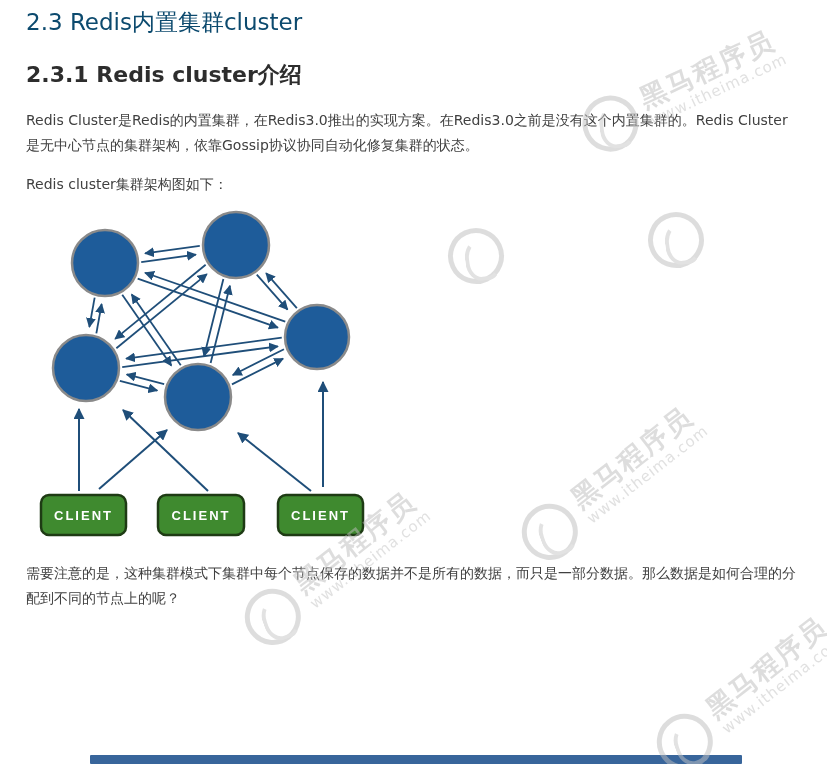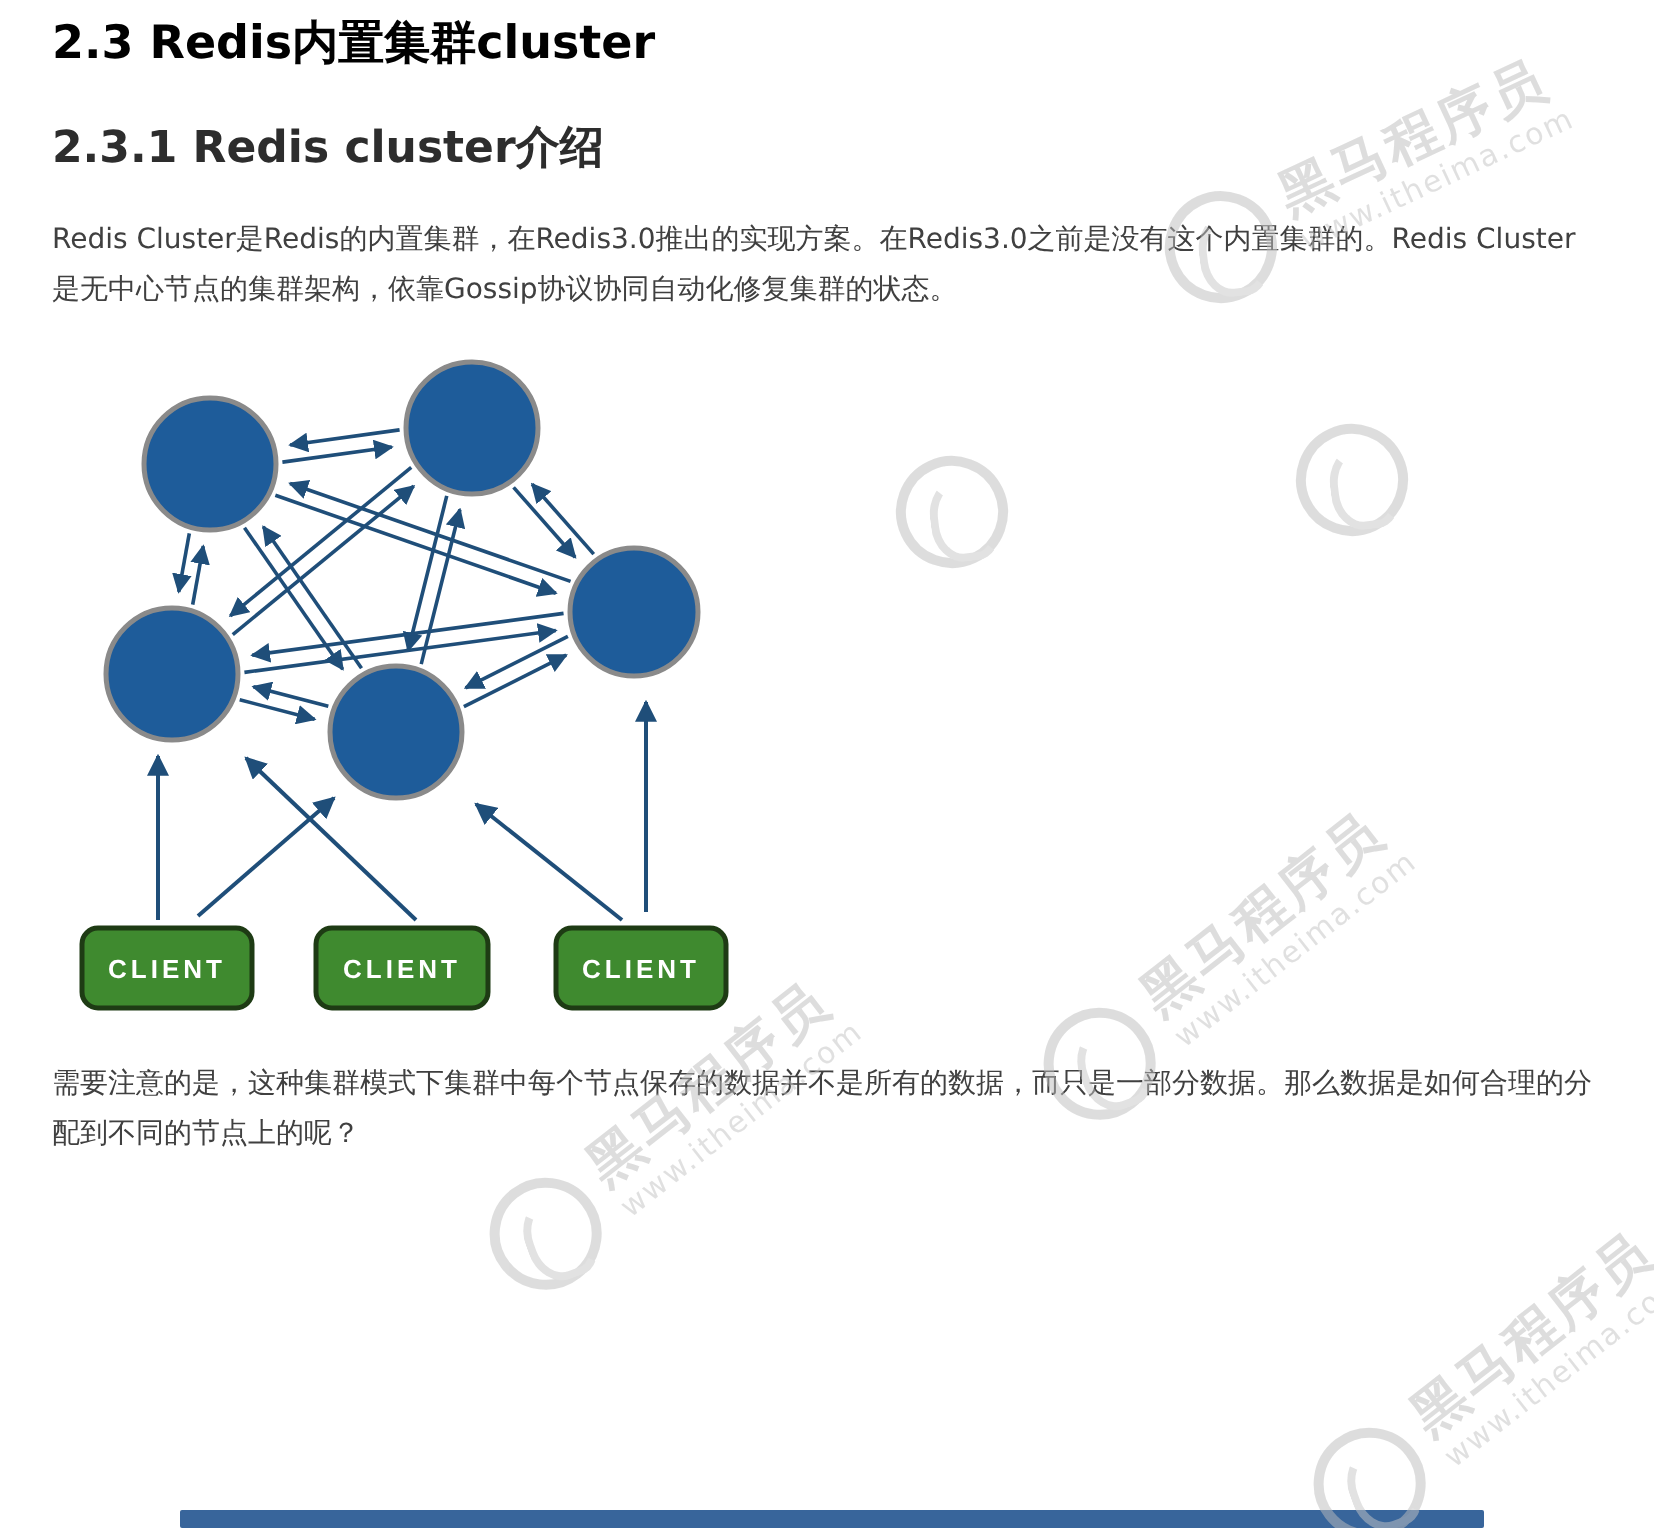--- a/index.html
+++ b/index.html
@@ -5,21 +5,21 @@
   html,body{margin:0;padding:0;background:#fff;}
   .page{
     position:relative;
     width:827px;height:764px;
     background:#fff;
     overflow:hidden;
     font-family:"DejaVu Sans","Liberation Sans",sans-serif;
     color:#404040;
   }
   .content{position:relative;z-index:1;padding:4px 28px 0 26px;}
-  h2.doc-h2{margin:4px 0 24px;font-size:23px;line-height:1.25;color:#000000;font-weight:bold;}
+  h2.doc-h2{margin:4px 0 24px;font-size:23px;line-height:1.25;color:#0c4a6e;font-weight:normal;}
   h3.doc-h3{margin:0 0 20px;font-size:22px;line-height:1.25;color:#2d2d2d;font-weight:bold;}
   p.doc-p{margin:0 0 14px;font-size:14px;line-height:25px;color:#404040;}
   p.doc-caption{margin:0 0 6px;}
   .figure-wrap{position:relative;width:395px;height:346px;margin:0 0 12px 0;text-align:center;}
   .bottom-bar{
     position:absolute;left:90px;bottom:0;width:652px;height:9px;
     z-index:1;border-radius:1px;
   }
   
   .wm-layer{position:absolute;inset:0;z-index:2;pointer-events:none;}
@@ -44,20 +44,21 @@
 
   <div class="content">
 
     <h2 class="doc-h2">2.3 Redis内置集群cluster</h2>
 
     <h3 class="doc-h3">2.3.1 Redis cluster介绍</h3>
 
     <p class="doc-p">Redis Cluster是Redis的内置集群，在Redis3.0推出的实现方案。在Redis3.0之前是没有这个内置集群的。Redis Cluster是无中心节点的集群架构，依靠Gossip协议协同自动化修复集群的状态。</p>
 
 
+    <p class="doc-p doc-caption">Redis cluster集群架构图如下：</p>
 
     <div class="figure-wrap">
       <svg width="395" height="346" viewBox="0 0 395 346" xmlns="http://www.w3.org/2000/svg">
           <defs>
             <marker id="arrowhead" viewBox="0 0 10 10" refX="9" refY="5" markerWidth="5.5" markerHeight="5.5" orient="auto">
               <path d="M0,0 L10,5 L0,10 z" fill="#1f4e79"></path>
             </marker>
           </defs>
           <line x1="115.20939957624665" y1="59.06224612626262" x2="169.92614696020655" y2="51.543914424649806" stroke="#1f4e79" stroke-width="1.8" marker-end="url(#arrowhead)"></line>
           <line x1="173.79060042375338" y1="42.93775387373738" x2="119.07385303979343" y2="50.456085575350194" stroke="#1f4e79" stroke-width="1.8" marker-end="url(#arrowhead)"></line>

